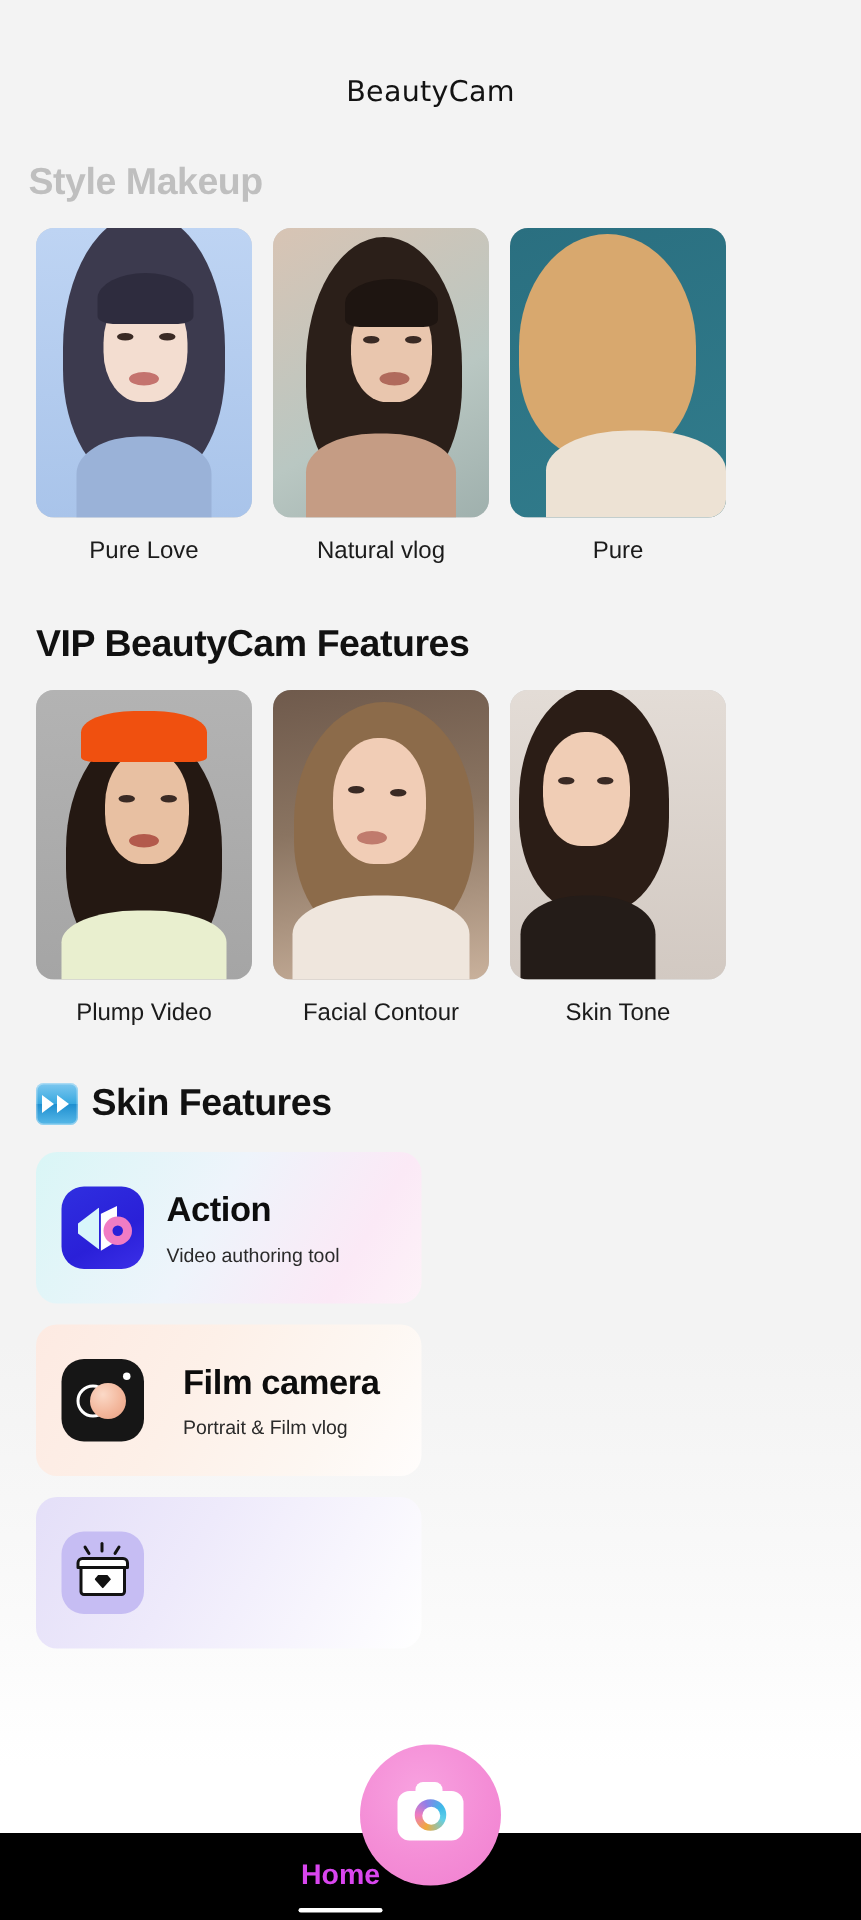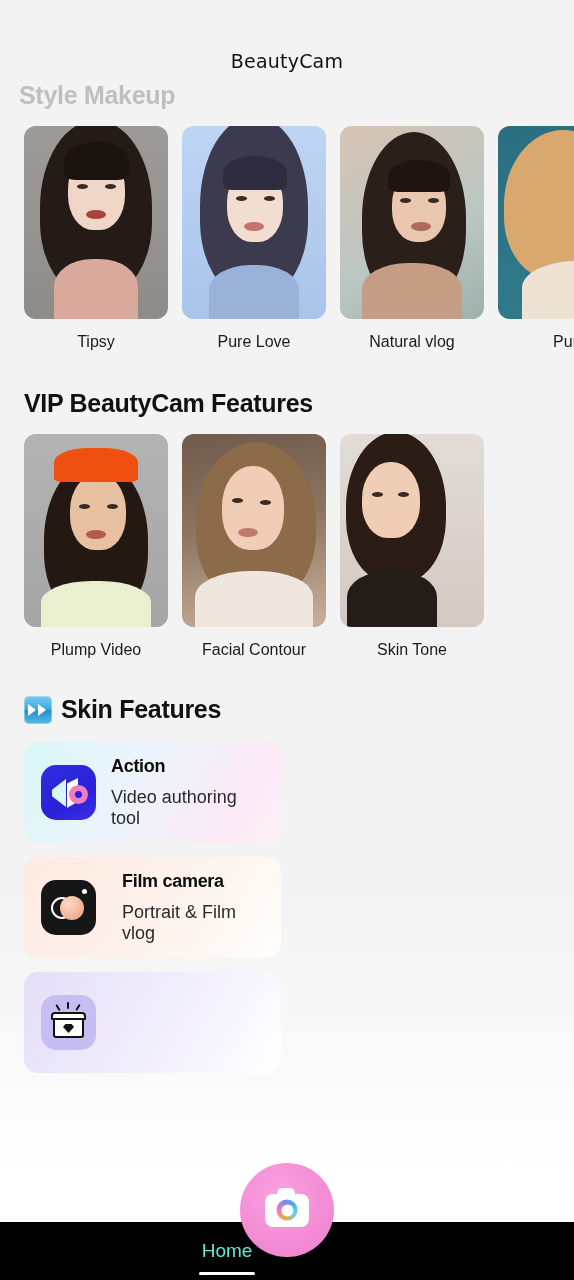--- a/index.html
+++ b/index.html
@@ -29,21 +29,21 @@
     padding: 0 24px;
     font-size: 25px;
     font-weight: bold;
     color: #111111;
     letter-spacing: -0.3px;
     display: flex;
     align-items: center;
     gap: 9px;
   }
   .sec-head.muted { color: #bfbfbf; }
-  .sec-head-style { margin-top: 9px; padding-left: 19px; }
+  .sec-head-style { margin-top: 35px; padding-left: 19px; }
   .sec-head-vip   { margin-top: 38px; }
   .sec-head-more  { margin-top: 36px; }
 
   
   .ff-badge {
     width: 28px; height: 28px;
     border-radius: 5px;
     background: linear-gradient(to bottom, #7ec8ef 0%, #37a8e0 50%, #1f8fd0 51%, #58b9e8 100%);
     position: relative;
     flex: 0 0 auto;
@@ -117,28 +117,28 @@
 
   .feat-icon {
     width: 55px; height: 55px;
     border-radius: 15px;
     flex: 0 0 auto;
     position: relative;
     overflow: hidden;
   }
   .feat-text { min-width: 0; }
   .feat-title {
-    font-size: 18px;
+    font-size: 23px;
     font-weight: bold;
     color: #0d0d0d;
     letter-spacing: -0.3px;
     line-height: 1.15;
   }
   .feat-sub {
-    font-size: 18px;
+    font-size: 13px;
     color: #2a2a2a;
     margin-top: 10px;
   }
 
   
   .ic-action { background: linear-gradient(150deg, #2f2fe0 0%, #2a20d8 60%, #3b2fe8 100%); }
   .ic-action .sail-a, .ic-action .sail-b {
     position: absolute; background: #d8f6fb;
   }
   .ic-action .sail-a {
@@ -217,22 +217,22 @@
     display: flex;
     align-items: center;
   }
   .nav-item {
     flex: 1;
     text-align: center;
     font-size: 19px;
     position: relative;
   }
   .nav-item.active {
-    color: #5eead4;
-    font-weight: normal;
+    color: #d946ef;
+    font-weight: bold;
   }
   .nav-item.inactive { color: #a9a9a9; }
   .nav-underline {
     position: absolute;
     left: 50%; transform: translateX(-50%);
     bottom: -13px;
     width: 56px; height: 3px;
     background: #ffffff;
     border-radius: 2px;
   }
@@ -282,35 +282,20 @@
 <body>
 
 <div class="app-title">BeautyCam</div>
 
 <div class="sec-head muted sec-head-style">
   <span>Style Makeup</span>
 </div>
 
 <div class="rail">
 
-  <div class="rail-item">
-    <div class="rail-thumb">
-      <div class="ph">
-        <div class="bg" style="background:linear-gradient(180deg,#9d9a98 0%,#8e8b89 100%)"></div>
-        <div class="hair" style="left:16px;top:-6px;width:112px;height:175px;background:#241a16"></div>
-        <div class="face" style="left:44px;top:26px;width:57px;height:78px;background:#efd6c6"></div>
-        <div class="hair" style="left:40px;top:16px;width:65px;height:38px;background:#1b1310;border-radius:50% 50% 18% 18%"></div>
-        <div class="eye" style="left:53px;top:58px"></div>
-        <div class="eye" style="left:81px;top:58px"></div>
-        <div class="lip" style="top:84px;background:#a8413f"></div>
-        <div class="body" style="bottom:0;width:84px;height:60px;background:#d9aa9c"></div>
-      </div>
-    </div>
-    <div class="rail-label">Tipsy</div>
-  </div>
 
   <div class="rail-item">
     <div class="rail-thumb">
       <div class="ph">
         <div class="bg" style="background:linear-gradient(180deg,#bed4f3 0%,#a9c4ea 100%)"></div>
         <div class="hair" style="left:18px;top:-10px;width:108px;height:180px;background:#3c3a4e"></div>
         <div class="face" style="left:45px;top:40px;width:56px;height:76px;background:#f3ddd0"></div>
         <div class="hair" style="left:41px;top:30px;width:64px;height:34px;background:#2e2c3e;border-radius:50% 50% 16% 16%"></div>
         <div class="eye" style="left:54px;top:70px"></div>
         <div class="eye" style="left:82px;top:70px"></div>

